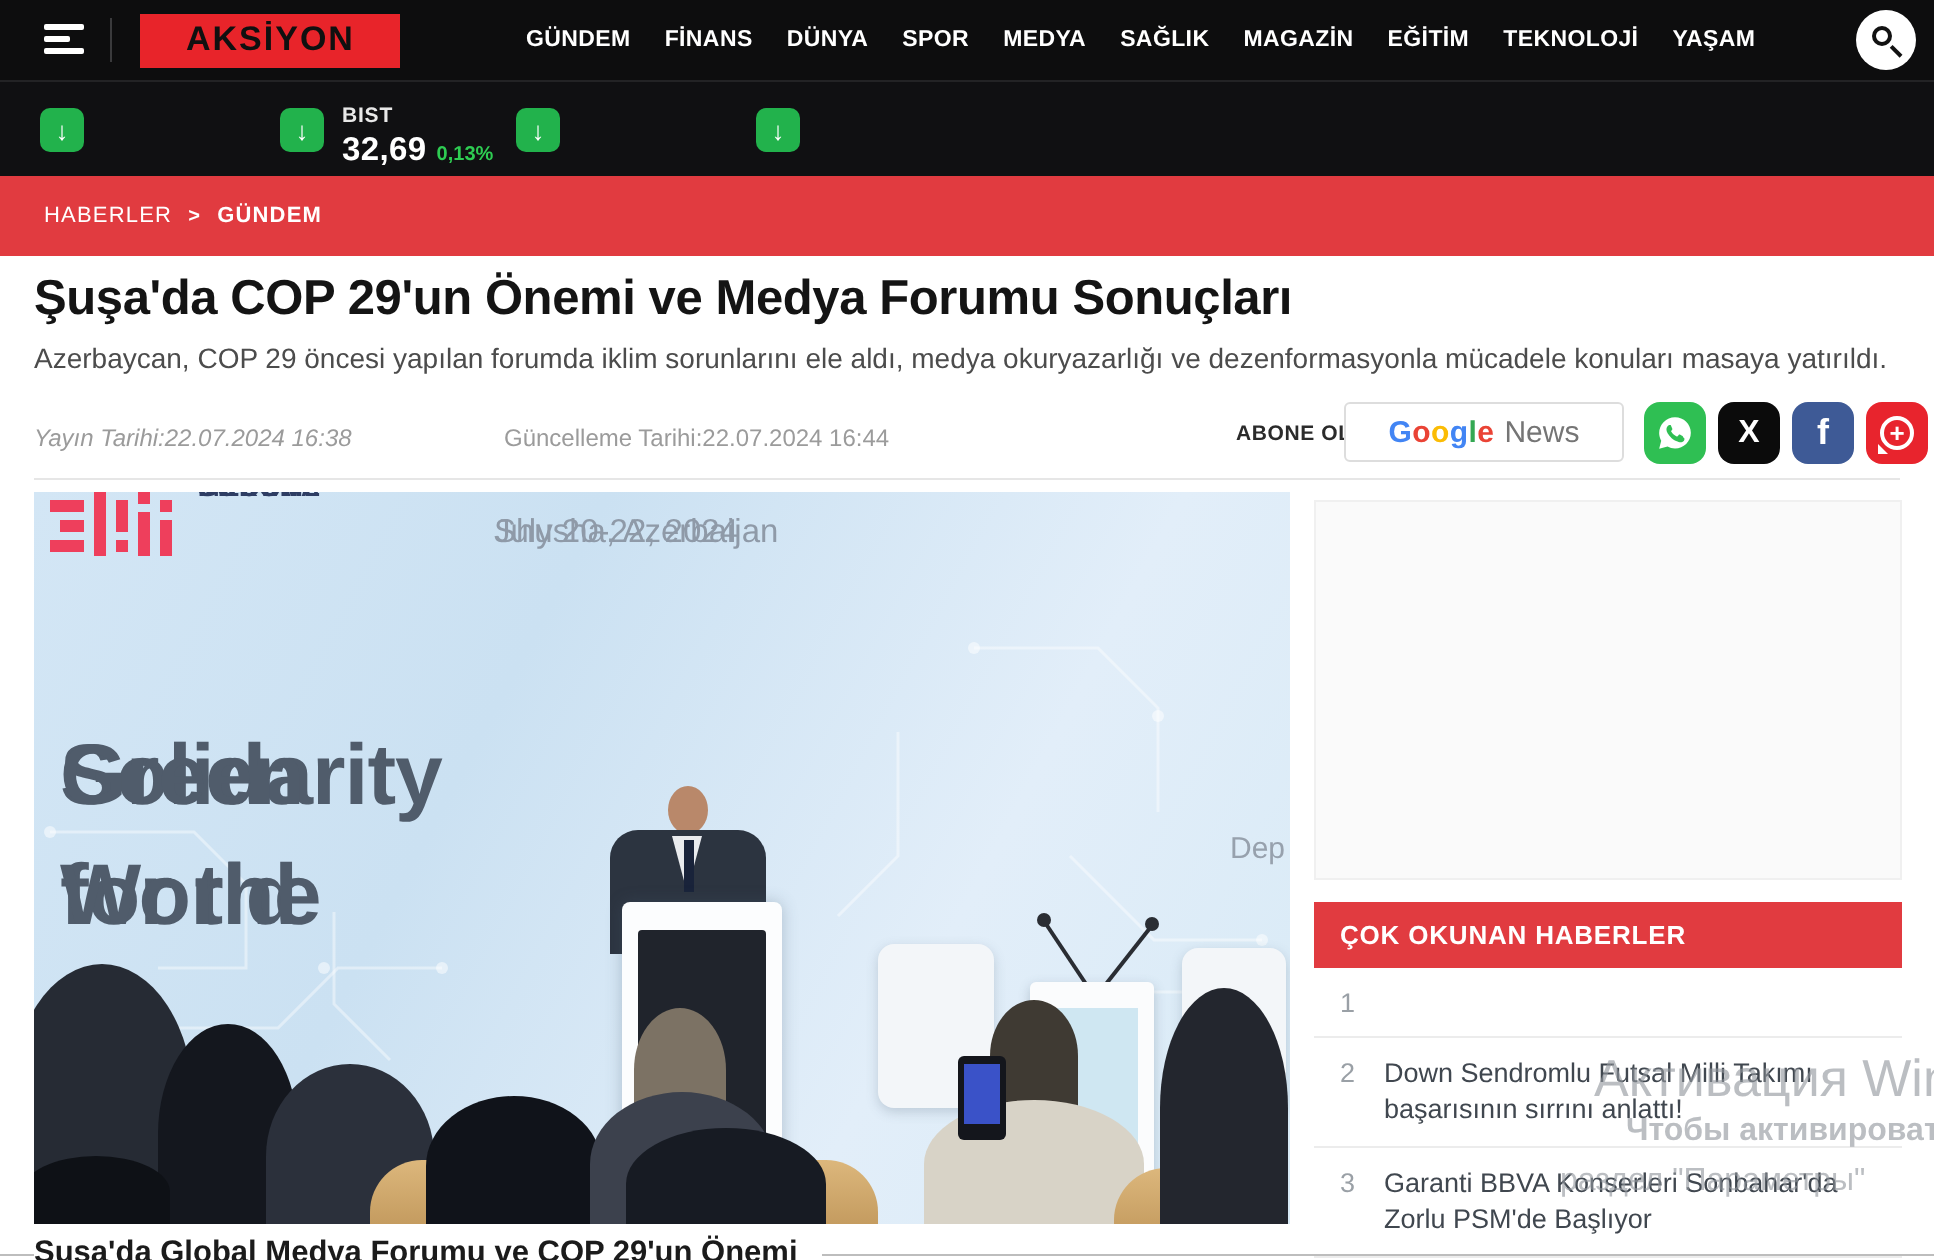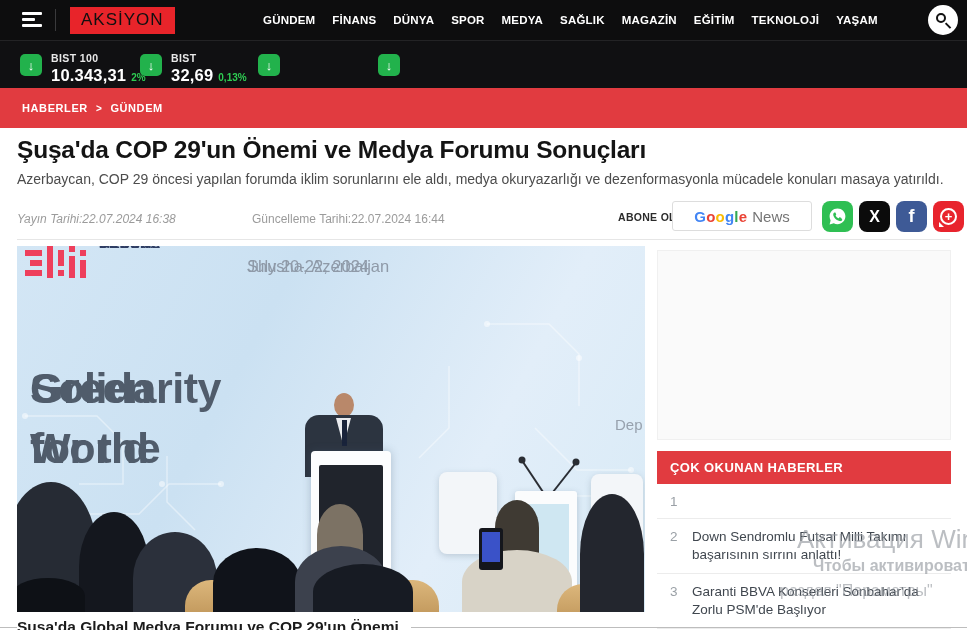--- a/index.html
+++ b/index.html
@@ -6,21 +6,21 @@
   html,body { width:967px; height:630px; overflow:hidden; background:#fff;
               font-family:"Liberation Sans", sans-serif; position:relative; }
 
   
   .topbar { position:absolute; left:0; top:0; width:967px; height:40px; background:#0d0d0e; z-index:10; }
   .hamburger { position:absolute; left:22px; top:12px; width:20px; height:16px; cursor:pointer; }
   .hamburger span { display:block; height:2.6px; background:#fff; border-radius:1px; margin-bottom:3.6px; }
   .hamburger span:nth-child(2){ width:13px; }
   .top-divider { position:absolute; left:55px; top:9px; width:1px; height:22px; background:#3a3a3c; }
   .logo-box { position:absolute; left:70px; top:7px; background:#e8242a; color:#101010;
-              font-weight:400; font-size:17px; letter-spacing:1px; padding:3px 11px 4px; }
+              font-weight:700; font-size:17px; letter-spacing:1px; padding:3px 23px 4px; }
   .mainnav { position:absolute; left:263px; top:0; height:40px; display:flex; align-items:center; gap:17px; }
   .mainnav span { color:#fff; font-size:11.5px; font-weight:700; letter-spacing:.2px; white-space:nowrap; cursor:pointer; }
   .search-btn { position:absolute; left:928px; top:5px; width:30px; height:30px; border-radius:50%; background:#fff; cursor:pointer; }
   .search-glass { position:absolute; left:8px; top:8px; width:10px; height:10px; border:2px solid #121212; border-radius:50%; }
   .search-handle { position:absolute; left:19px; top:17px; width:2.4px; height:7px; background:#121212; transform:rotate(-45deg); }
 
   
   .ticker { position:absolute; left:0; top:40px; width:967px; height:48px; background:#101012; border-top:1px solid #232325; z-index:10; }
   .t-item { position:absolute; top:11px; display:flex; align-items:flex-start; cursor:pointer; }
   .t-icon { width:22px; height:22px; margin-top:2px; background:#22b24c; border-radius:5px; color:#fff;
@@ -28,21 +28,21 @@
   .t-col { margin-left:9px; }
   .t-label { font-size:10.5px; color:#e8e8e8; font-weight:600; letter-spacing:.4px; }
   .t-valrow { display:flex; align-items:baseline; margin-top:2px; }
   .t-value { font-size:16.5px; font-weight:800; color:#fff; letter-spacing:.2px; }
   .t-change { font-size:10px; font-weight:700; color:#2ecc52; margin-left:5px; }
 
   
   .redbar { position:absolute; left:0; top:88px; width:967px; height:40px; background:#e13b40; z-index:10; }
   .crumbs { position:absolute; left:22px; top:14px; display:flex; align-items:center; gap:8px;
             color:#fff; font-size:11px; letter-spacing:.6px; }
-  .crumb-root { font-weight:700; cursor:pointer; }
+  .crumb-root { font-weight:400; cursor:pointer; }
   .crumb-sep { font-weight:800; font-size:10px; }
   .crumb-cur { font-weight:800; cursor:pointer; }
 
   
   .a-title { position:absolute; left:17px; top:136px; width:930px; font-size:24.5px; font-weight:800; color:#141414; letter-spacing:-.2px; }
   .a-sub { position:absolute; left:17px; top:171px; width:940px; font-size:14px; color:#4c4c4c; }
   .a-pub { position:absolute; left:17px; top:212px; font-size:12px; color:#9b9b9b;font-style:italic; }
   .a-upd { position:absolute; left:252px; top:212px; font-size:12px; color:#9b9b9b; }
 
   .abone { position:absolute; left:618px; top:211px; font-size:10.5px; font-weight:800; color:#2b2b2b; letter-spacing:.3px; }
@@ -135,27 +135,20 @@
   </div>
   <div class="search-btn">
     <div class="search-glass"></div>
     <div class="search-handle"></div>
   </div>
 </div>
 
 <div class="ticker">
   <div class="t-item" style="left:20px">
     <div class="t-icon">↓</div>
-    <div class="t-col">
-      <div class="t-label">BIST 100</div>
-      <div class="t-valrow">
-        <span class="t-value">10.343,31</span>
-        <span class="t-change">2%</span>
-      </div>
-    </div>
   </div>
   <div class="t-item" style="left:140px">
     <div class="t-icon">↓</div>
     <div class="t-col">
       <div class="t-label">BIST</div>
       <div class="t-valrow">
         <span class="t-value">32,69</span>
         <span class="t-change">0,13%</span>
       </div>
     </div>

